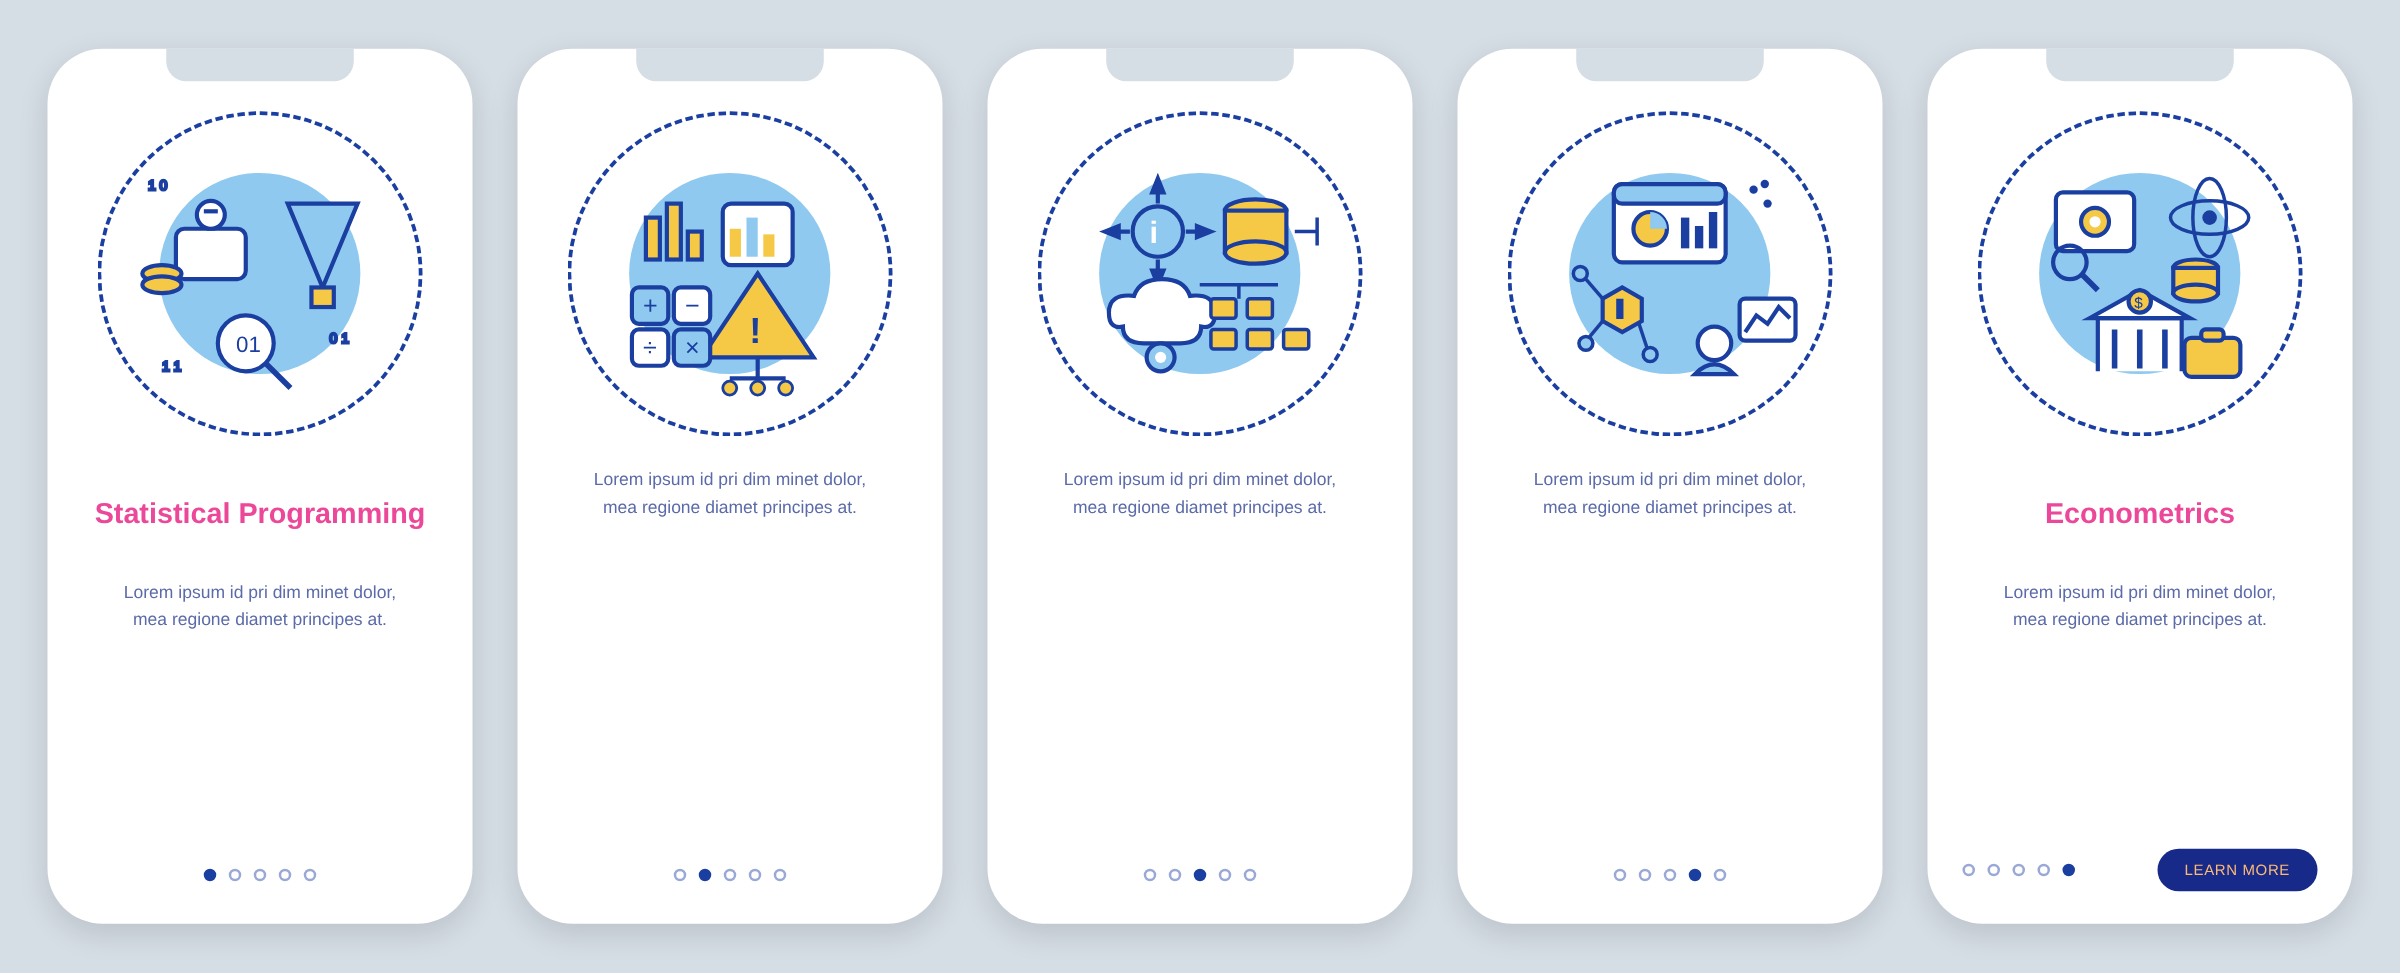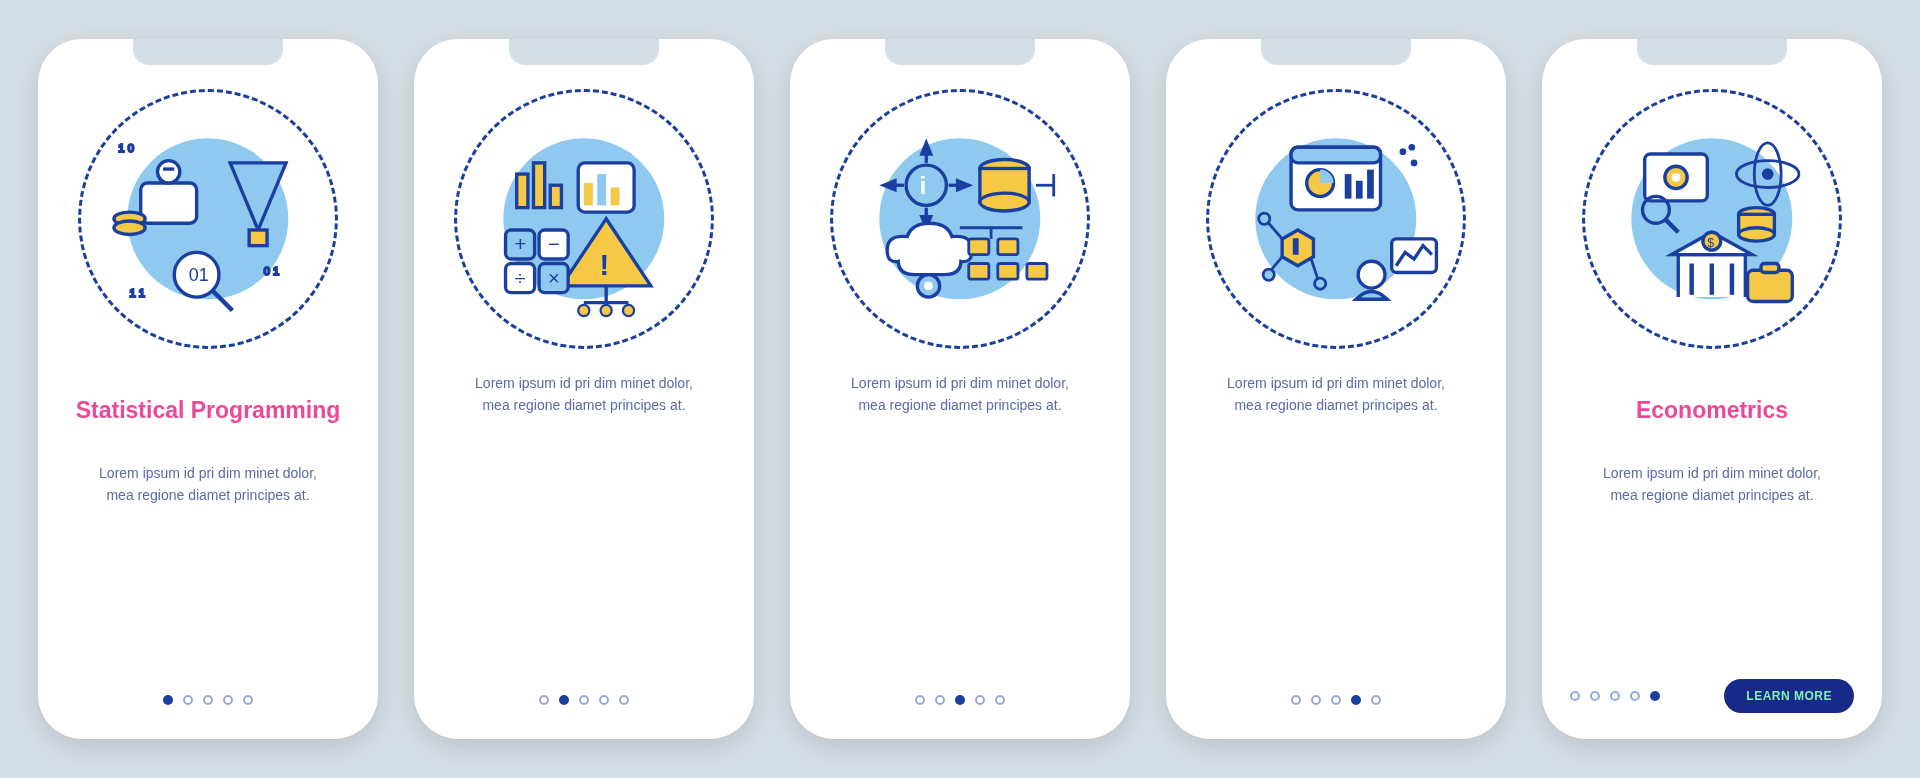--- a/index.html
+++ b/index.html
@@ -10,21 +10,21 @@
 .illus-wrap { width: 260px; height: 260px; margin-top: 18px; position: relative; display:flex; align-items:center; justify-content:center; }
 .dashed-circle { position:absolute; inset:0; border:3px dashed #1a3fa0; border-radius:50%; }
 .illus { position:relative; width: 86%; height:86%; display:flex; align-items:center; justify-content:center; }
 .title { margin-top: 32px; font-size: 23px; font-weight: 800; color: #ec4899; text-align: center; line-height: 1.25; min-height: 58px; display:flex; align-items:center; }
 .desc { margin-top: 24px; font-size: 14px; color: #5b6aa9; text-align: center; line-height: 1.55; max-width: 240px; }
 .dots { position:absolute; bottom: 34px; display:flex; gap:10px; }
 .dot { width:10px; height:10px; border-radius:50%; border:2px solid #9aa8d6; }
 .dot.active { background:#1a3fa0; border-color:#1a3fa0; }
 .cta-row { position:absolute; bottom:26px; width:100%; display:flex; justify-content:space-between; align-items:center; padding:0 28px; }
 .cta-dots { display:flex; gap:10px; }
-.cta { background:#172a8a; color:#86efac; border:none; padding:10px 22px; border-radius:22px; font-size:12px; font-weight:700; letter-spacing:.5px; cursor:pointer; }
+.cta { background:#172a8a; color:#fdba74; border:none; padding:10px 22px; border-radius:22px; font-size:12px; font-weight:400; letter-spacing:.5px; cursor:pointer; }
 svg { width:100%; height:100%; }
 </style>
 </head>
 <body>
 
 <div class="row" id="row">
     <div class="phone">
       <div class="notch"></div>
       <div class="illus-wrap">
         <div class="dashed-circle"></div>

